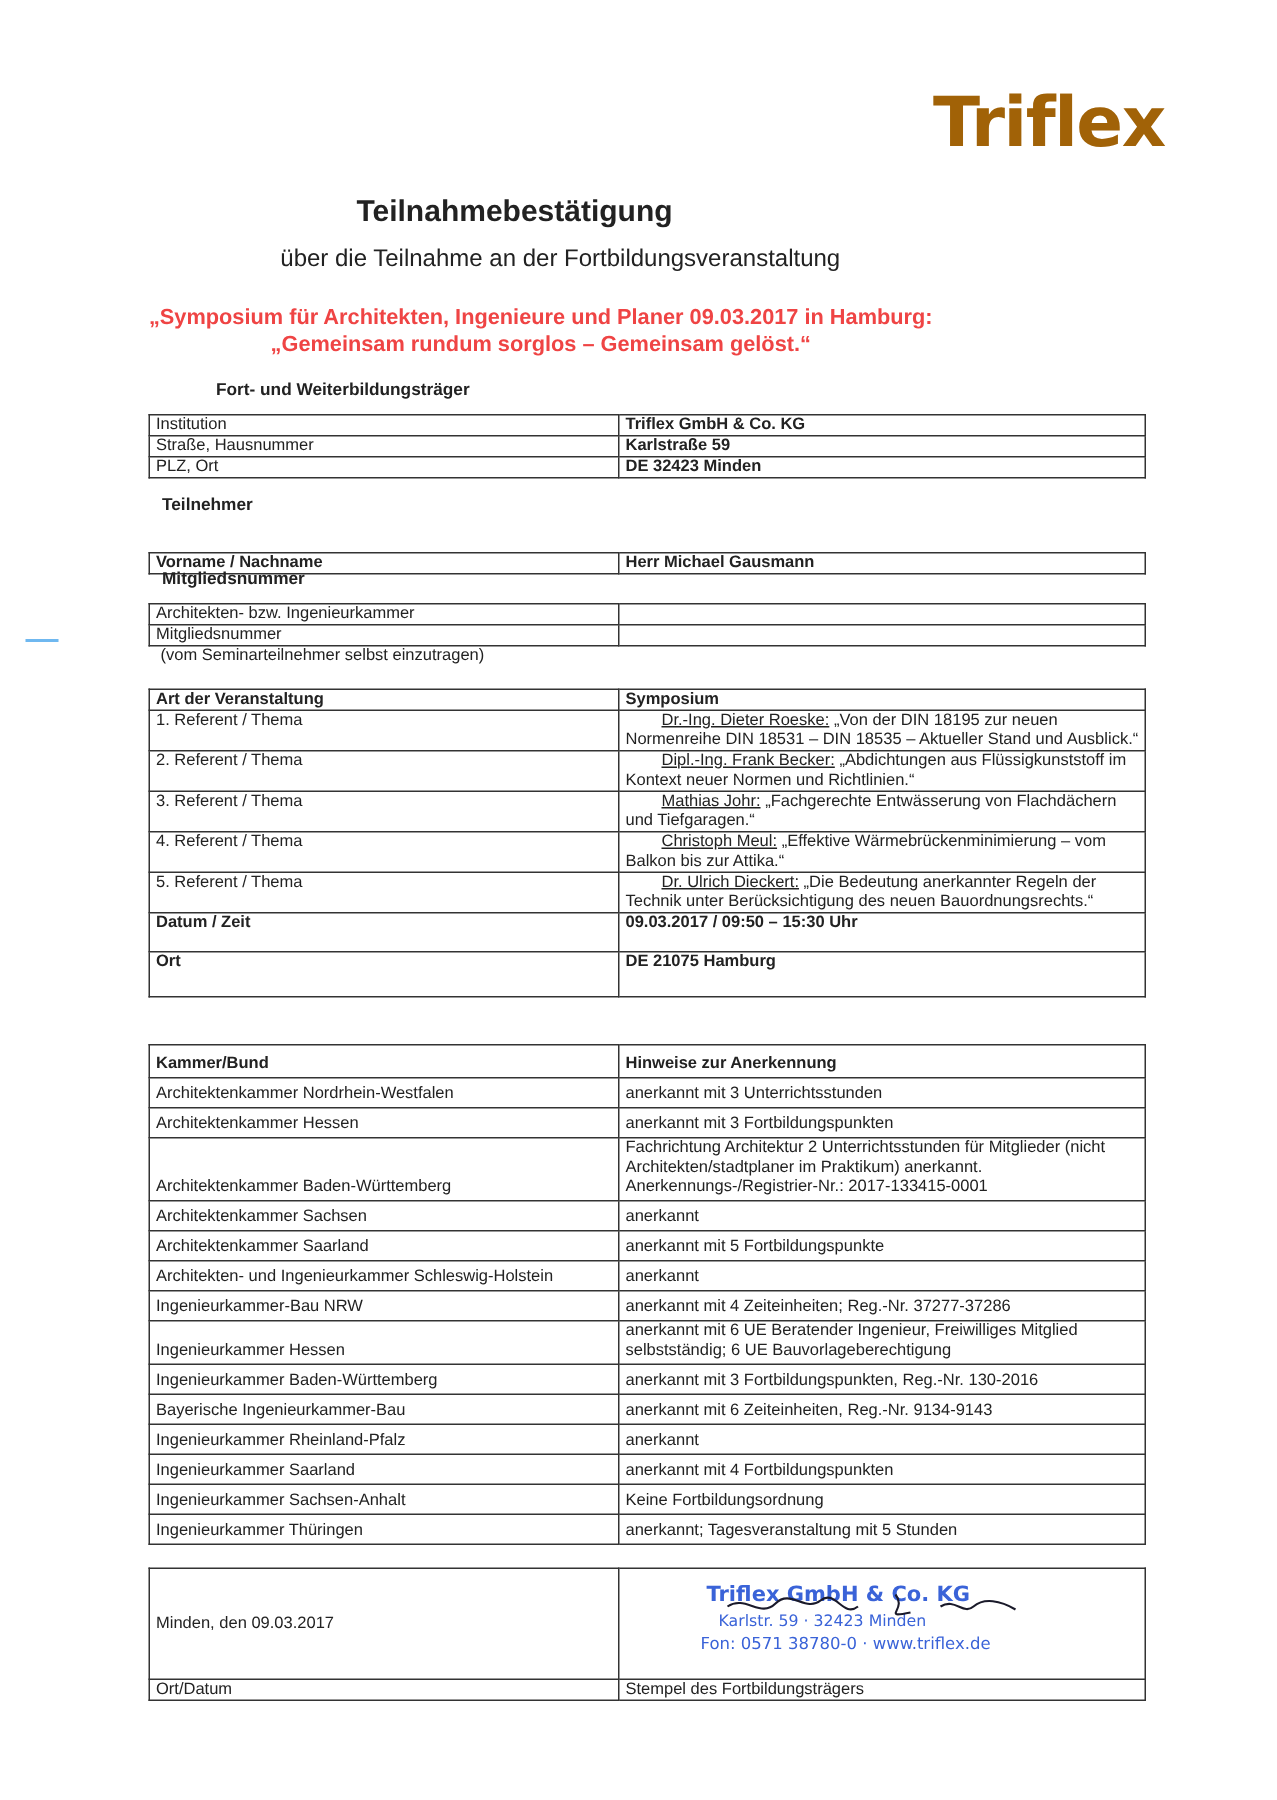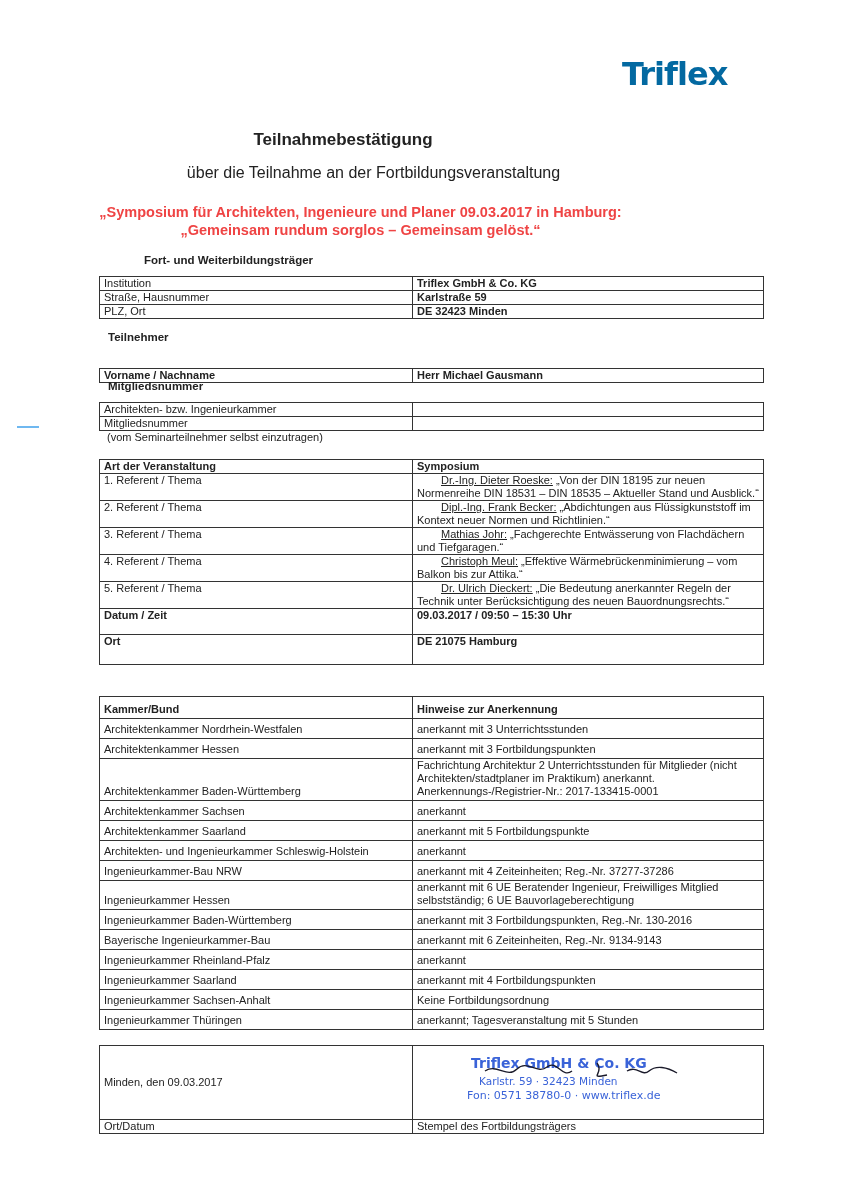--- a/index.html
+++ b/index.html
@@ -3,30 +3,30 @@
 <meta charset="utf-8">
 <style>
   html, body { margin: 0; padding: 0; background: #ffffff; }
   body {
     width: 851px; height: 1200px; position: relative; overflow: hidden;
     font-family: "Liberation Sans", sans-serif; color: #1a1a1a;
   }
   .logo {
     position: absolute; left: 622px; top: 58px;
     font-family: "DejaVu Sans", sans-serif; font-weight: bold;
-    font-size: 32px; letter-spacing: -1px; color: #0369a1;
+    font-size: 46px; letter-spacing: -1px; color: #a16207;
     line-height: 1;
   }
   .margin-mark {
     position: absolute; left: 17px; top: 426px; width: 22px; height: 1.5px;
     background: #6fb8f0;
   }
   .title {
     position: absolute; left: 0; width: 686px; top: 130px; text-align: center;
-    font-size: 17px; font-weight: bold; color: #222;
+    font-size: 20px; font-weight: bold; color: #222;
   }
   .subtitle {
     position: absolute; left: 0; width: 747px; top: 164px; text-align: center;
     font-size: 16px; color: #222;
   }
   .event-title {
     position: absolute; left: 0; width: 721px; top: 203px; text-align: center;
     font-size: 14.5px; font-weight: bold; line-height: 18px; color: #ef4444;
   }
   .section-label {

